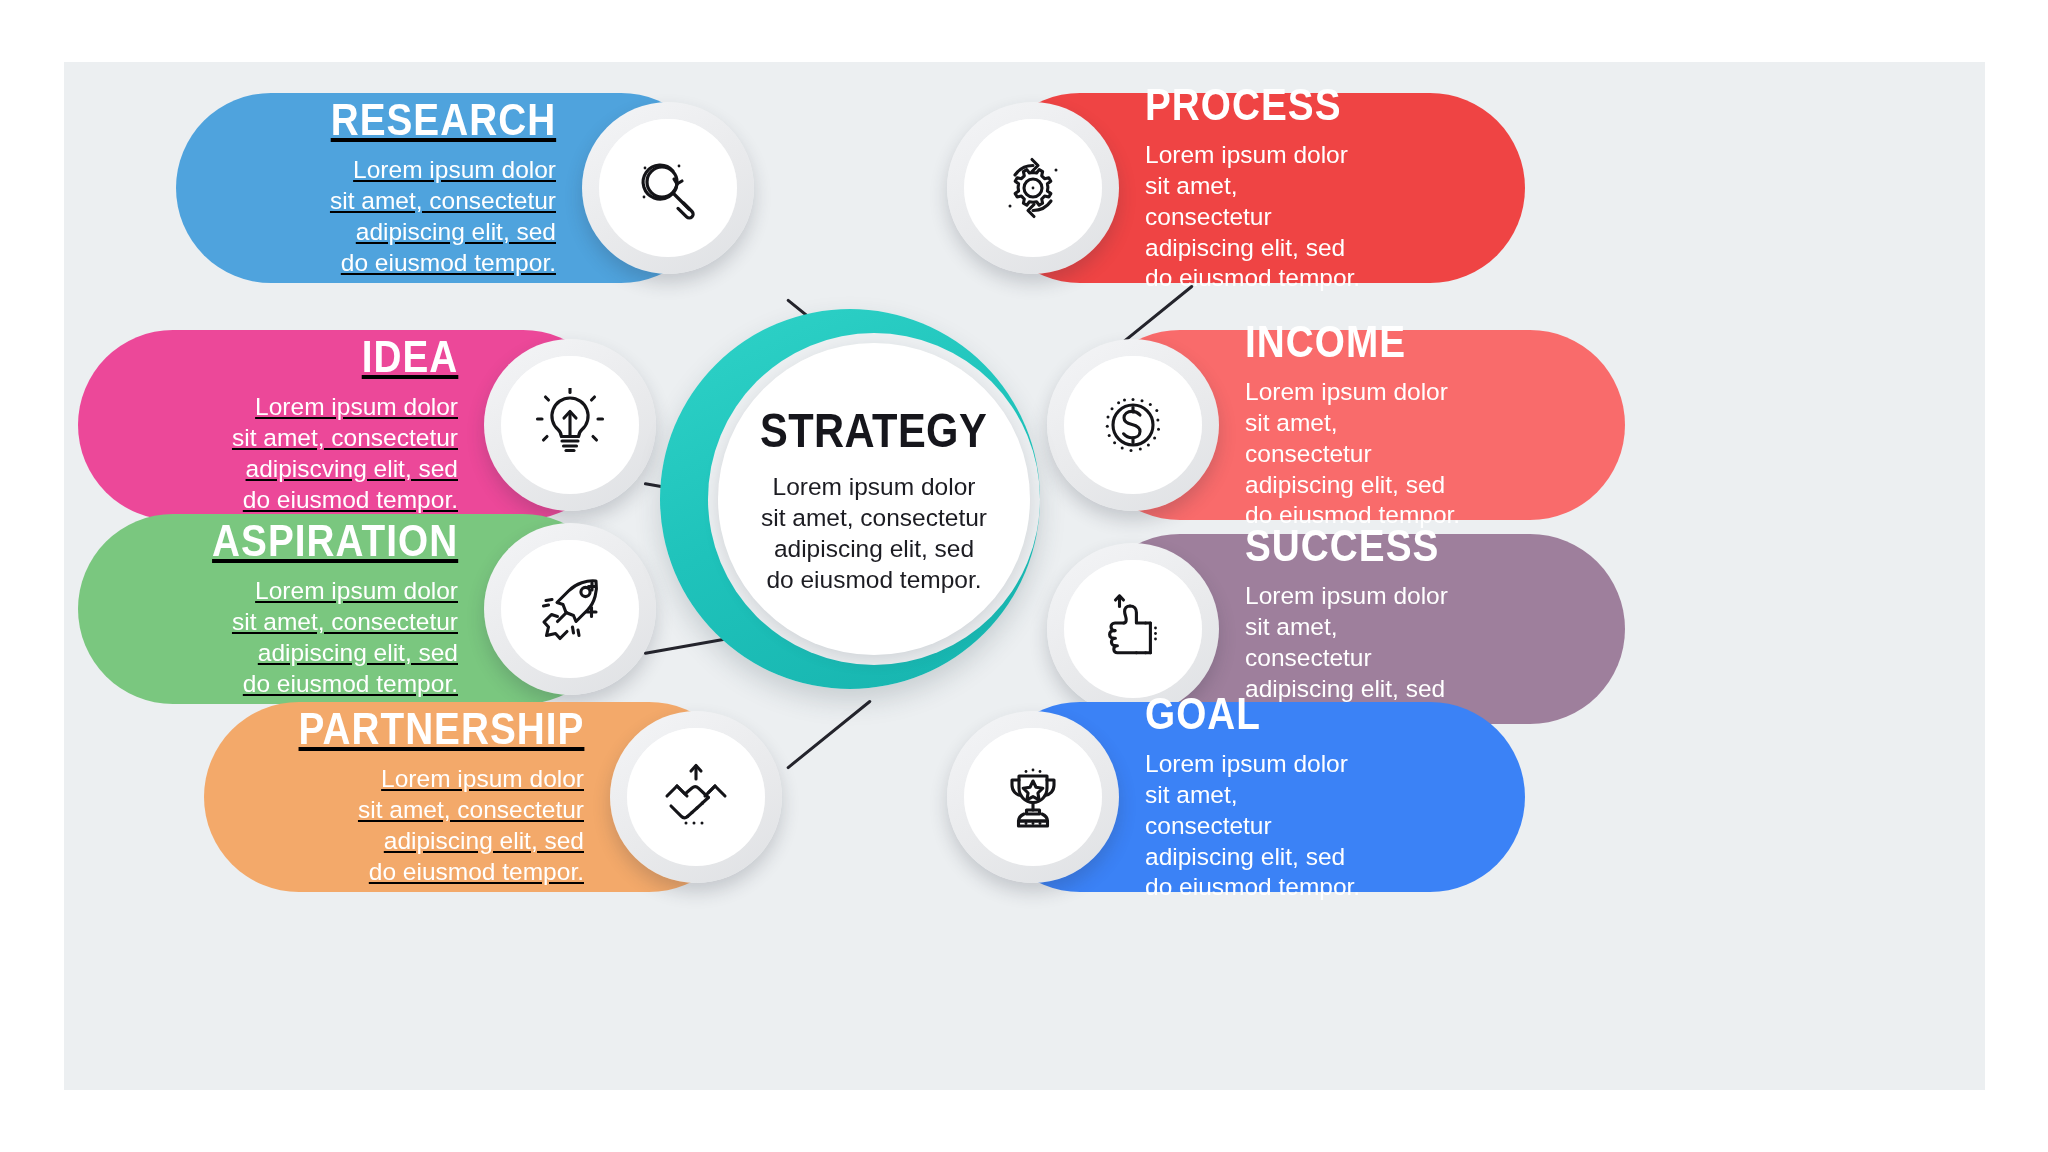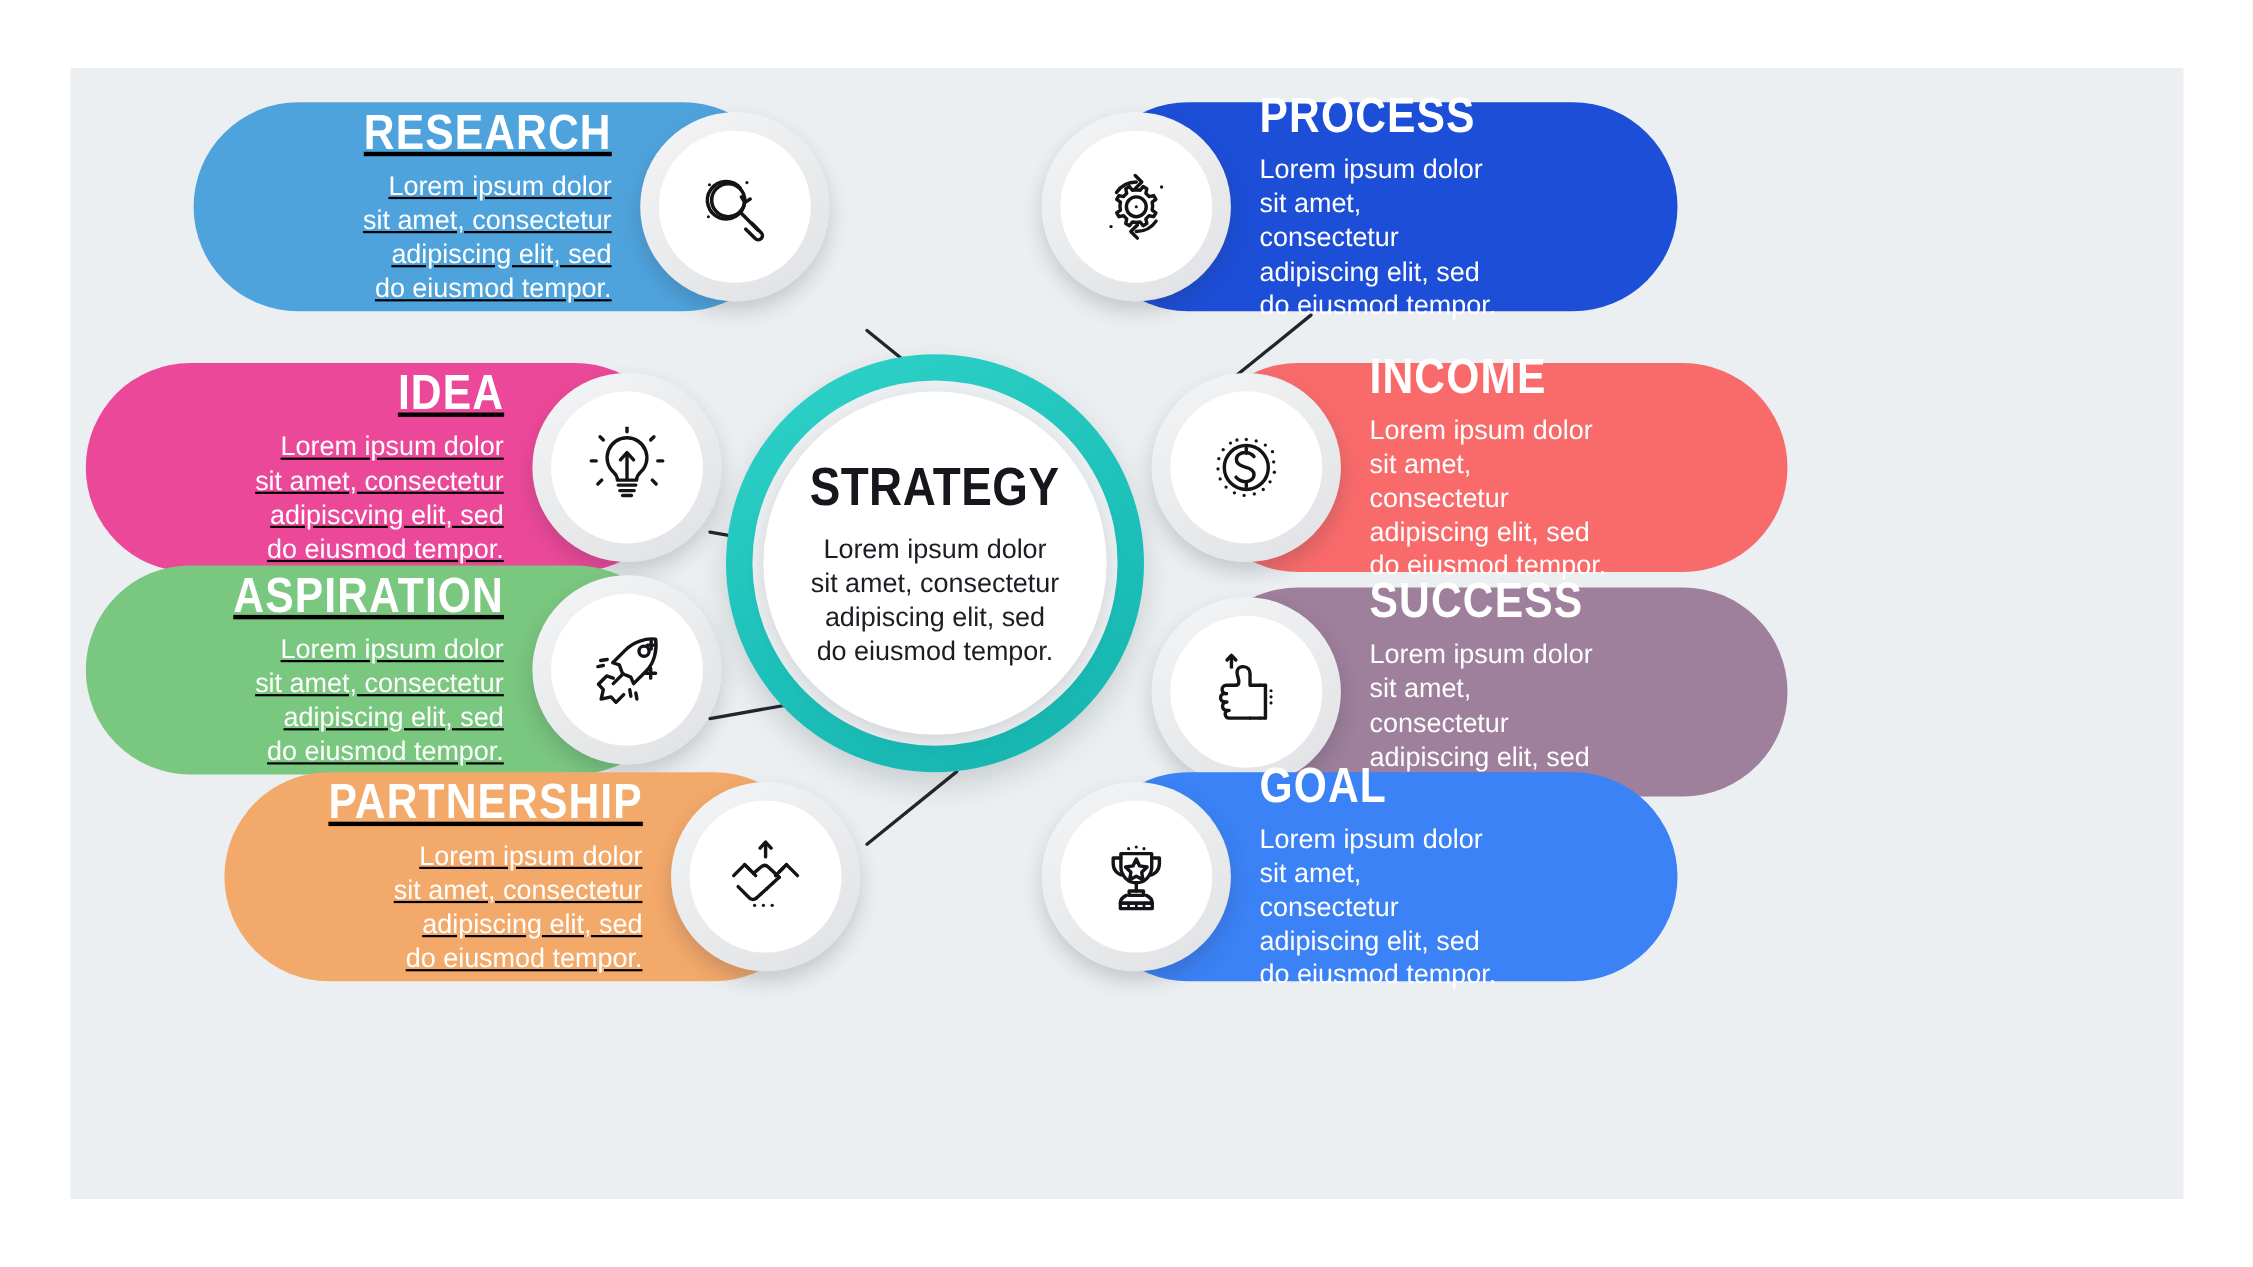--- a/index.html
+++ b/index.html
@@ -81,26 +81,26 @@
     border-radius: 50%;
     background: #ffffff;
     display: flex; align-items: center; justify-content: center;
     box-shadow: inset 0 1px 2px rgba(255,255,255,0.9);
   }
   .badge-inner svg { display: block; }
 
   
   #center-ring {
     position: absolute;
-    left: 596px; top: 260px;
+    left: 596px; top: 247px;
     width: 380px; height: 380px;
     border-radius: 50%;
     background: linear-gradient(155deg, #2fd3c8 0%, #1fc3bb 48%, #16b3ae 100%);
     box-shadow: 0 12px 26px rgba(40,60,70,0.18);
-    display: flex; align-items: center; justify-content: center;
+    display: flex; align-items: center; justify-content: flex-end;
   }
   #center-gap {
     width: 332px; height: 332px;
     border-radius: 50%;
     background: #eceff1;
     display: flex; align-items: center; justify-content: center;
   }
   #center-disc {
     width: 312px; height: 312px;
     border-radius: 50%;
@@ -246,21 +246,21 @@
             <path d="M28.5 56.5 c-2 1.7 -4.6 1.5 -6.4 -0.4 L12 46"></path>
             <path d="M56 26 l-6.5 6.5"></path>
             <circle cx="27" cy="63" r="1.5" fill="#141418" stroke="none"></circle>
             <circle cx="35" cy="63" r="1.5" fill="#141418" stroke="none"></circle>
             <circle cx="43" cy="63" r="1.5" fill="#141418" stroke="none"></circle>
           </svg>
         </div>
       </div>
     </div>
 
-    <div class="pill right" style="left:921px; top:31px; width:540px; background:#1d4ed8;">
+    <div class="pill right" style="left:921px; top:31px; width:540px; background:#ef4444;">
       <div class="badge" style="left:-38px;">
         <div class="badge-inner">
           <svg width="74" height="74" viewBox="0 0 74 74" fill="none" stroke="#141418" stroke-width="3.1" stroke-linecap="round" stroke-linejoin="round">
             <circle cx="37" cy="37" r="9"></circle>
             <path d="M37 21.5 l3.6 0.5 2.6 -3.4 3.4 2 -0.9 4.2 2.9 2.9 4.2 -0.9 2 3.4 -3.4 2.6
                      0.5 3.6 -0.5 3.6 3.4 2.6 -2 3.4 -4.2 -0.9 -2.9 2.9 0.9 4.2 -3.4 2 -2.6 -3.4
                      -3.6 0.5 -3.6 -0.5 -2.6 3.4 -3.4 -2 0.9 -4.2 -2.9 -2.9 -4.2 0.9 -2 -3.4
                      3.4 -2.6 -0.5 -3.6 0.5 -3.6 -3.4 -2.6 2 -3.4 4.2 0.9 2.9 -2.9 -0.9 -4.2
                      3.4 -2 2.6 3.4 z"></path>
             <path d="M19 24 A22 22 0 0 1 37 14.5"></path>

